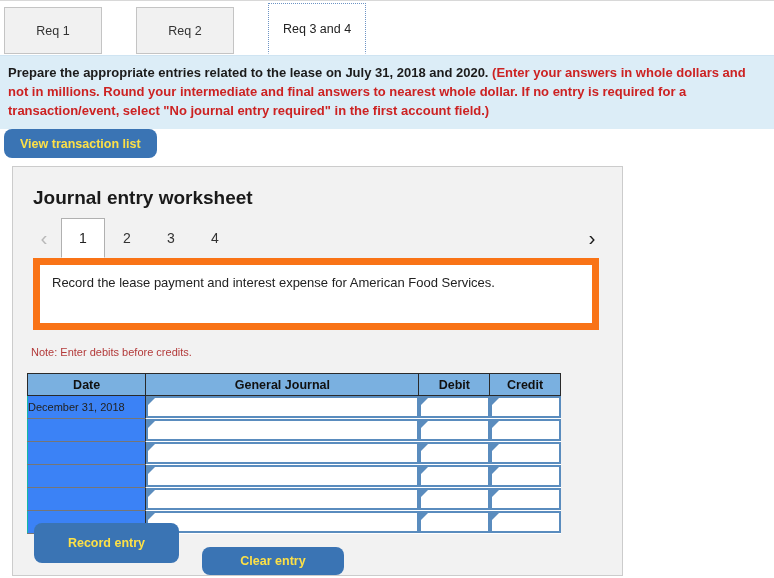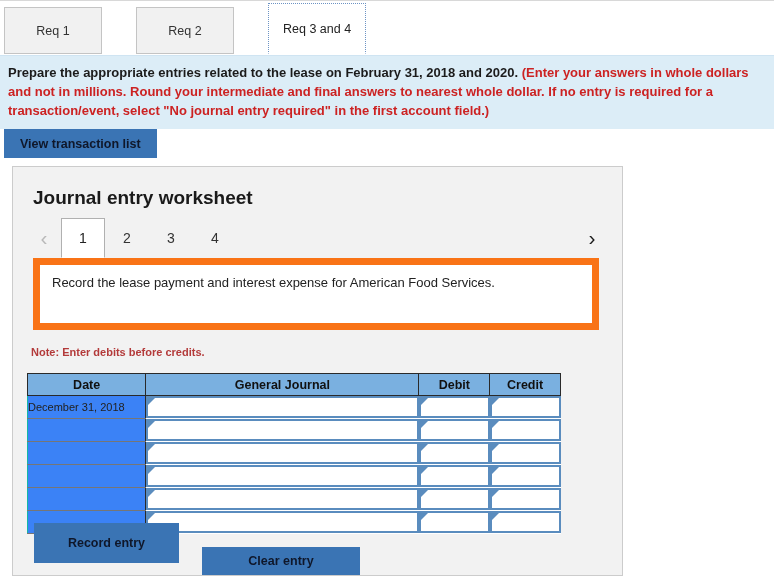--- a/index.html
+++ b/index.html
@@ -88,25 +88,25 @@
     color: #cc2222;
   }
 
   
   .btn {
     box-sizing: border-box;
     display: inline-flex;
     align-items: center;
     justify-content: center;
     background: #3a74b4;
-    color: #0f172a;
+    color: #fde047;
     font-size: 12.5px;
     font-weight: bold;
     border: none;
-    border-radius: 0;
+    border-radius: 8px;
     cursor: pointer;
     font-family: "Liberation Sans", sans-serif;
     padding: 0 16px;
   }
 
   .view-transaction-list {
     position: absolute;
     top: 129px;
     left: 4px;
     height: 29px;
@@ -193,21 +193,21 @@
     font-size: 13px;
     color: #222222;
   }
 
   
   .note {
     position: absolute;
     top: 179px;
     left: 18px;
     font-size: 11px;
-    font-weight: bold;
+    font-weight: normal;
     color: #b33a3a;
   }
 
   
   .jtable {
     position: absolute;
     top: 206px;
     left: 14px;
     border-collapse: collapse;
     table-layout: fixed;
@@ -273,21 +273,21 @@
     position: absolute;
     top: 356px;
     left: 21px;
     width: 145px;
     height: 40px;
   }
   .clear-entry {
     position: absolute;
     top: 380px;
     left: 189px;
-    width: 158px;
+    width: 142px;
     height: 28px;
   }
   .view-general-journal {
     position: absolute;
     top: 380px;
     left: 452px;
     width: 145px;
     height: 28px;
   }
 </style>
@@ -303,21 +303,21 @@
   <div class="tab">
     <span>Req 2</span>
   </div>
   <div class="tab active">
     <span>Req 3 and 4</span>
   </div>
   <div class="tab-tail"></div>
 </div>
 
 <div class="instructions">
-  <span>Prepare the appropriate entries related to the lease on February 31, 2018 and 2020. </span><span class="red">(Enter your answers in whole dollars and not in millions. Round your intermediate and final answers to nearest whole dollar. If no entry is required for a transaction/event, select "No journal entry required" in the first account field.)</span>
+  <span>Prepare the appropriate entries related to the lease on July 31, 2018 and 2020. </span><span class="red">(Enter your answers in whole dollars and not in millions. Round your intermediate and final answers to nearest whole dollar. If no entry is required for a transaction/event, select "No journal entry required" in the first account field.)</span>
 </div>
 
 <button class="btn view-transaction-list">View transaction list</button>
 
 <div class="panel">
 
   <div class="panel-title">Journal entry worksheet</div>
 
   <div class="pager">
     <div class="pager-arrow prev">‹</div>

